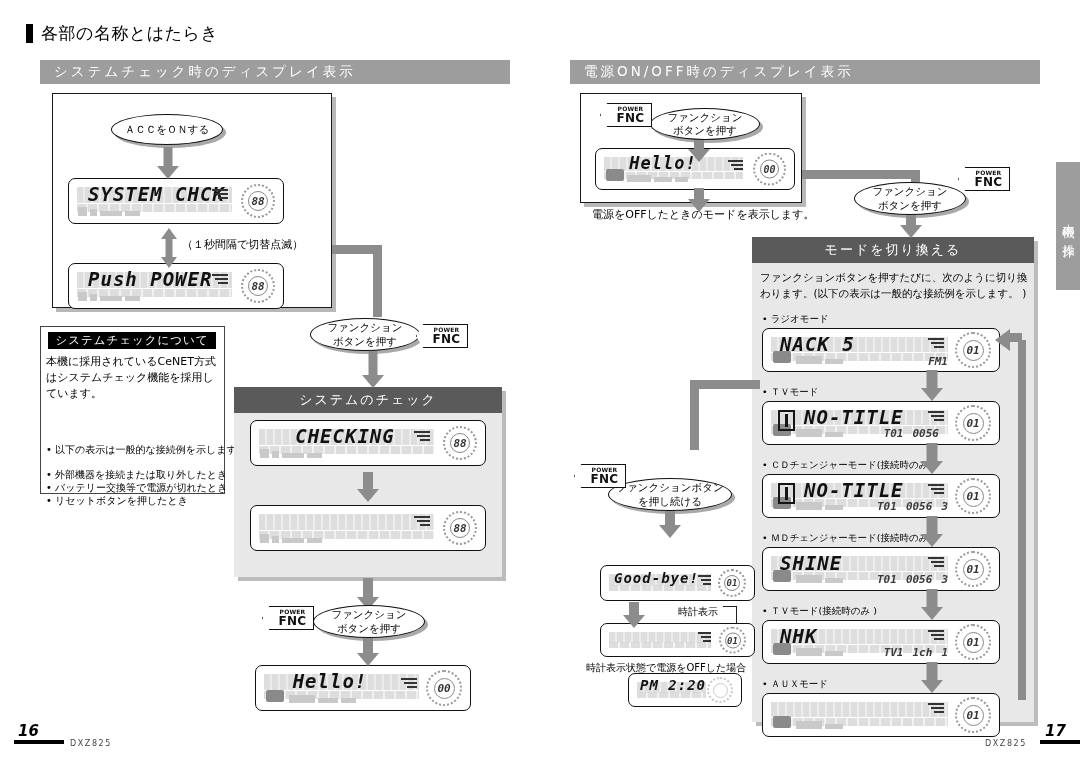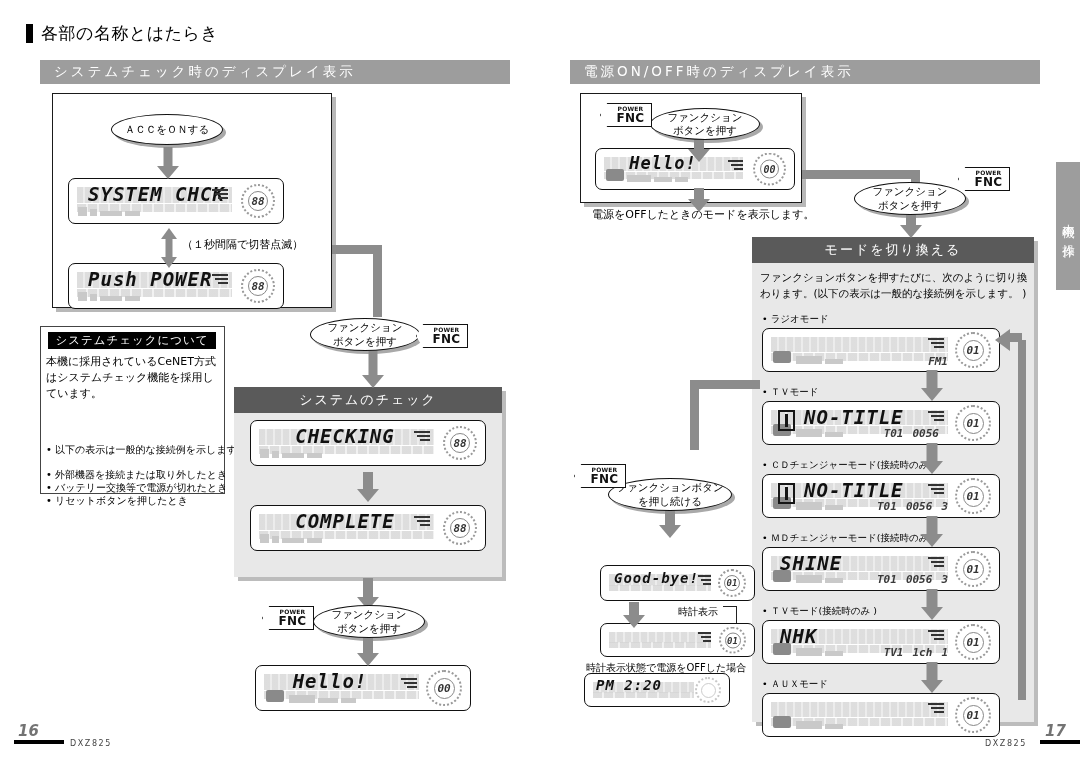--- a/index.html
+++ b/index.html
@@ -145,21 +145,21 @@
 
   
   #side-tab {
     position: absolute; right: 0; top: 162px; width: 24px; height: 128px;
     background: #9d9d9d; color: #fff; font-size: 12.5px;
     writing-mode: vertical-rl; display: flex; align-items: center;
     justify-content: center; letter-spacing: 2px;
   }
 
   
-  .pg-num { position: absolute; font-size: 15px; font-weight: bold; font-style: italic; color: #737373; }
+  .pg-num { position: absolute; font-size: 15px; font-weight: bold; font-style: italic; color: #000000; }
   .pg-rule { position: absolute; height: 4px; background: #000; }
   .pg-model { position: absolute; font-size: 8px; letter-spacing: 1.6px; color: #444; }
   .bullet-line { position: absolute; font-size: 10px; color: #000; white-space: nowrap; }
   .bullet-line::before { content: "\2022  "; }
 </style>
 </head>
 <body>
 
 <div class="page">
 
@@ -289,21 +289,20 @@
 
   <div class="arrow-down" style="left:357px;top:472px;width:22px;height:30px;">
     <div class="stem" style="width:10px;top:0;height:18px;"></div>
       <div class="head"></div>
   </div>
 
   <div class="lcd" style="left:250px;top:505px;width:236px;height:46px;">
     <div class="lcd-inner">
       <div class="lcd-ghost"></div>
       <div class="lcd-ghost2"></div>
-      <div class="lcd-main" style="font-size:19px;">COMPLETE</div>
       <div class="lcd-segs">
         <i class="seg-blk" style="width:9px;height:9px;"></i>
           <i class="seg-blk" style="width:7px;height:7px;"></i>
         <i class="seg-blk" style="width:22px;height:5px;"></i>
           <i class="seg-blk" style="width:15px;height:5px;"></i>
       </div>
       <div class="lcd-bars" style="right:52px;top:7px;">
           <i style="width:16px;"></i>
           <i style="width:13px;"></i>
           <i style="width:10px;"></i>
@@ -417,20 +416,21 @@
     <div class="hdr">モードを切り換える</div>
   </div>
   <div class="body-text" style="left:760px;top:270px;width:268px;font-size:10.5px;line-height:1.5;">ファンクションボタンを押すたびに、次のように切り換わります。(以下の表示は一般的な接続例を示します。 )</div>
 
   <div id="mode-rows">
       <div class="bullet-line" style="left: 762px; top: 313px; font-size: 9.5px;">ラジオモード</div>
       <div class="lcd" style="left: 762px; top: 328px; width: 238px; height: 44px;">
         <div class="lcd-inner">
           <div class="lcd-ghost"></div>
           <div class="lcd-ghost2"></div>
+          <div class="lcd-main left" style="font-size:19px;padding-left:14px;">NACK 5</div>
           <div class="lcd-badge"></div>
           <div class="lcd-segs" style="left:30px;">
             <i class="seg-blk" style="width:26px;height:8px;"></i>
             <i class="seg-blk" style="width:18px;height:5px;"></i>
           </div>
           <div class="lcd-sub" style="font-size:11px;flex-direction:column;">
             <span>FM1</span>
             <span>795</span>
             <span>3</span>
           </div>
@@ -652,21 +652,21 @@
           <i style="width:8px;"></i>
         </div>
       <div class="lcd-dial" style="width:27px;height:27px;">
         <span class="num" style="width:16px;height:16px;font-size:9px;">01</span>
       </div>
     </div>
   </div>
 
   <div class="plain-label" style="left:586px;top:661px;font-size:10px;">時計表示状態で電源をOFFした場合</div>
 
-  <div class="lcd" style="left:584px;top:673px;width:146px;height:34px;">
+  <div class="lcd" style="left:628px;top:673px;width:114px;height:34px;">
     <div class="lcd-inner">
       <div class="lcd-ghost" style="right:32px;"></div>
       <div class="lcd-ghost2" style="right:32px;"></div>
       <div class="lcd-main left" style="font-size:14px;padding-left:8px;right:32px;">PM  2:20</div>
       <div class="lcd-dial" style="width:26px;height:26px;border-color:#c8c8c8;">
         <span class="num" style="width:15px;height:15px;font-size:9px;border-color:#ccc;"></span>
       </div>
     </div>
   </div>
 

